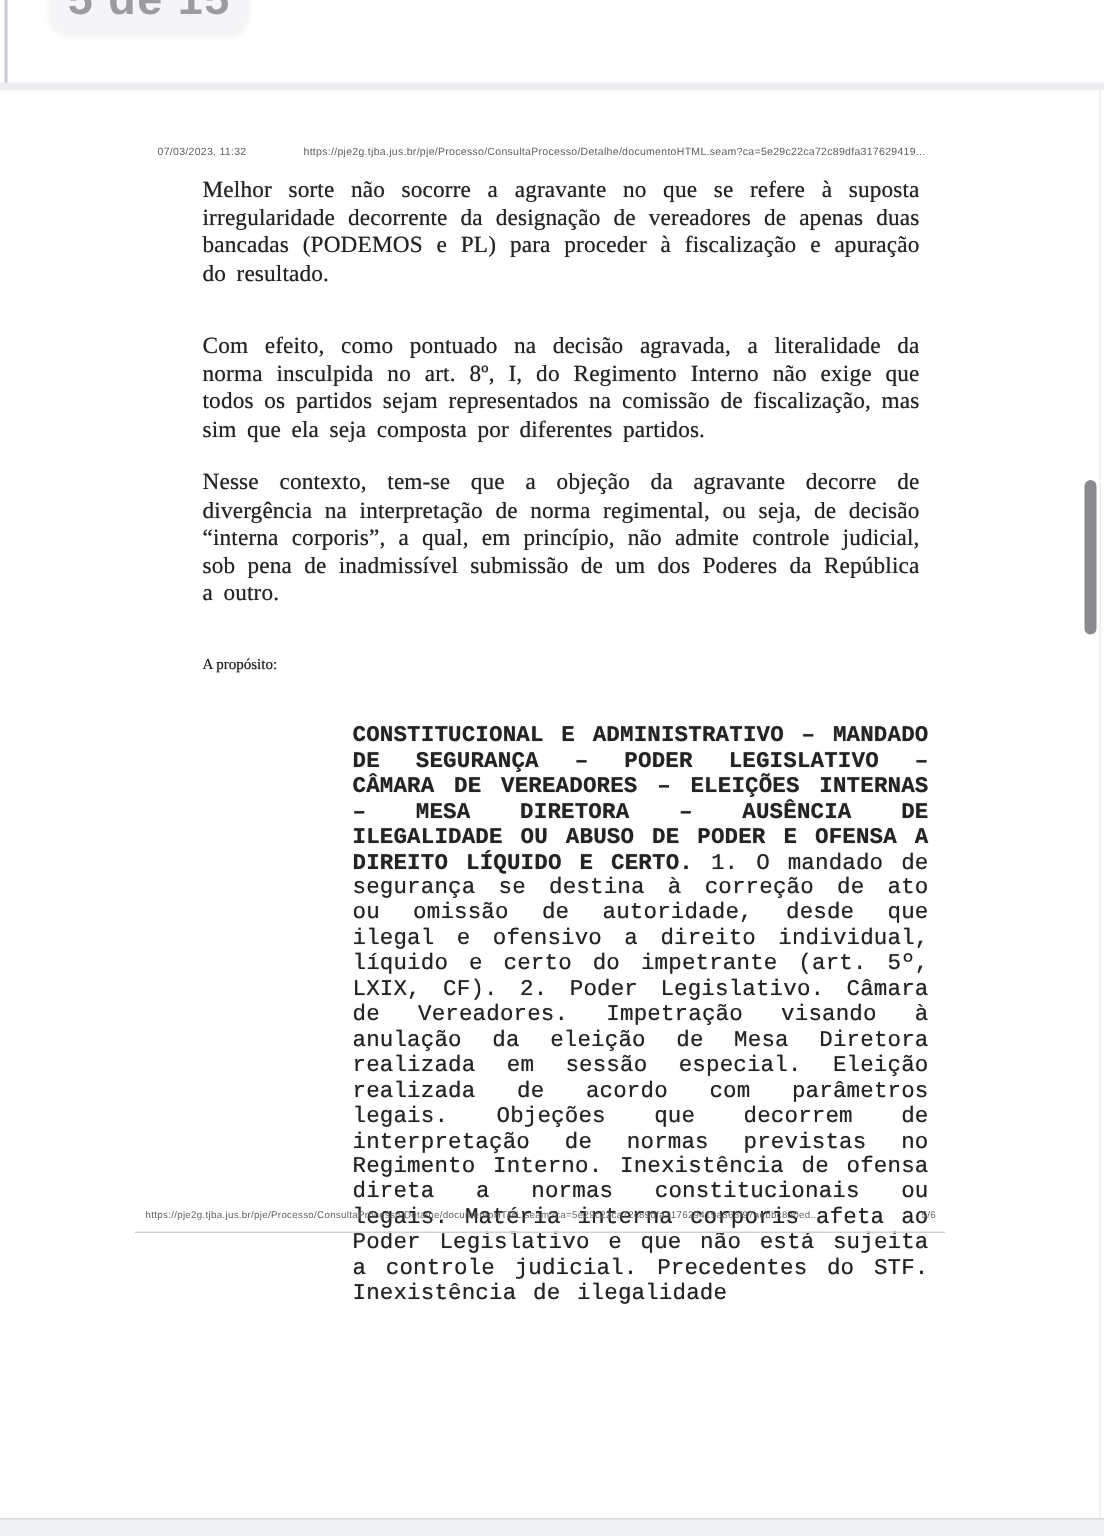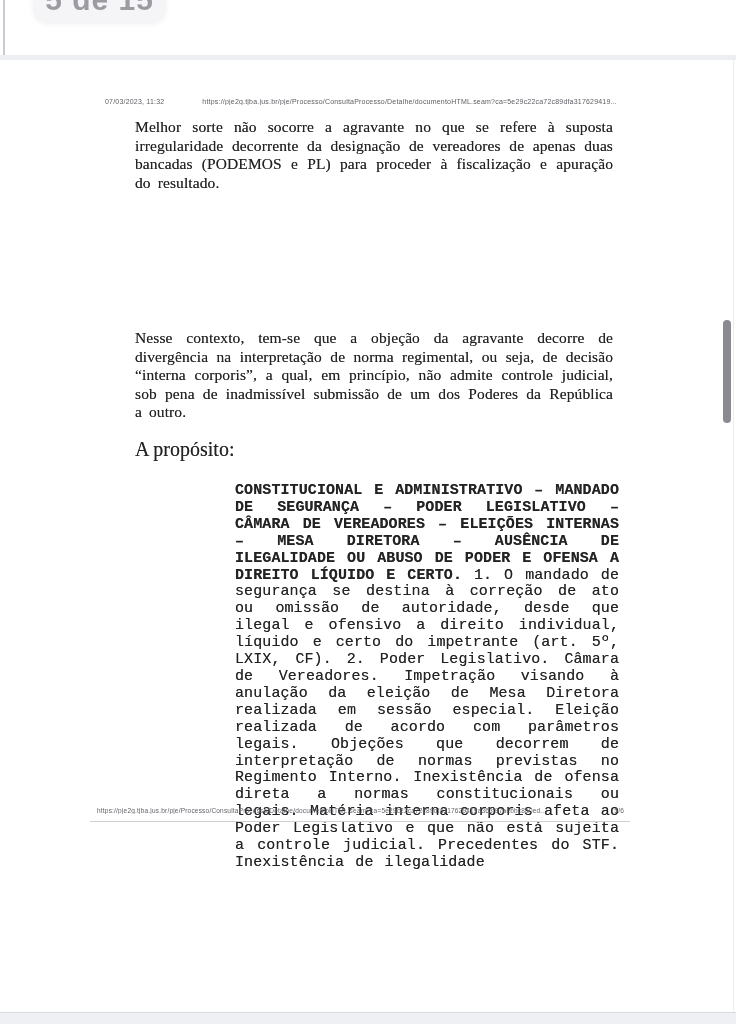--- a/index.html
+++ b/index.html
@@ -40,25 +40,25 @@
   .scan-header .scan-datetime { flex: 0 0 auto; }
   .scan-header .scan-url { flex: 1 1 auto; margin-left: 38px; overflow: hidden; text-overflow: clip; }
   .body-par {
     position: absolute; left: 135px; width: 478px;
     font-family: "Liberation Serif", "DejaVu Serif", serif;
     font-size: 15.5px; line-height: 18.6px; text-align: justify;
     word-spacing: 3px; letter-spacing: 0.1px;
   }
   .p1 { top: 58px; }
   .p2 { top: 162px; }
-  .p3 { top: 269px; }
+  .p3 { top: 253px; }
   .apropos {
     position: absolute; left: 135px; top: 378px;
     font-family: "Liberation Serif", "DejaVu Serif", serif;
-    font-size: 20px;
+    font-size: 10px;
   }
   .quote {
     position: absolute; left: 235px; top: 423px; width: 384px;
     font-family: Liberation Mono, monospace;
     font-size: 15px; line-height: 16.9px; text-align: justify;
     word-spacing: 2px; letter-spacing: 0.1px;
   }
   .quote b { font-weight: bold; }
   .scan-footer {
     position: absolute; left: 97px; top: 747px; right: 112px;
@@ -97,20 +97,21 @@
   <div class="top-divider"></div>
 
   <div class="scan-page">
 
     <div class="scan-header">
       <span class="scan-datetime">07/03/2023, 11:32</span>
       <span class="scan-url">https://pje2g.tjba.jus.br/pje/Processo/ConsultaProcesso/Detalhe/documentoHTML.seam?ca=5e29c22ca72c89dfa317629419...</span>
     </div>
 
     <p class="body-par p1 txt">Melhor sorte não socorre a agravante no que se refere à suposta irregularidade decorrente da designação de vereadores de apenas duas bancadas (PODEMOS e PL) para proceder à fiscalização e apuração do resultado.</p>
+    <p class="body-par p2 txt">Com efeito, como pontuado na decisão agravada, a literalidade da norma insculpida no art. 8º, I, do Regimento Interno não exige que todos os partidos sejam representados na comissão de fiscalização, mas sim que ela seja composta por diferentes partidos.</p>
     <p class="body-par p3 txt">Nesse contexto, tem-se que a objeção da agravante decorre de divergência na interpretação de norma regimental, ou seja, de decisão “interna corporis”, a qual, em princípio, não admite controle judicial, sob pena de inadmissível submissão de um dos Poderes da República a outro.</p>
     <p class="apropos txt">A propósito:</p>
 
     <p class="quote txt"><b>CONSTITUCIONAL E ADMINISTRATIVO – MANDADO DE SEGURANÇA – PODER LEGISLATIVO – CÂMARA DE VEREADORES – ELEIÇÕES INTERNAS – MESA DIRETORA – AUSÊNCIA DE ILEGALIDADE OU ABUSO DE PODER E OFENSA A DIREITO LÍQUIDO E CERTO.</b><span> 1. O mandado de segurança se destina à correção de ato ou omissão de autoridade, desde que ilegal e ofensivo a direito individual, líquido e certo do impetrante (art. 5º, LXIX, CF). 2. Poder Legislativo. Câmara de Vereadores. Impetração visando à anulação da eleição de Mesa Diretora realizada em sessão especial. Eleição realizada de acordo com parâmetros legais. Objeções que decorrem de interpretação de normas previstas no Regimento Interno. Inexistência de ofensa direta a normas constitucionais ou legais. Matéria interna corporis afeta ao Poder Legislativo e que não está sujeita a controle judicial. Precedentes do STF. Inexistência de ilegalidade</span></p>
 
     <div class="scan-footer">
       <span class="footer-url">https://pje2g.tjba.jus.br/pje/Processo/ConsultaProcesso/Detalhe/documentoHTML.seam?ca=5e29c22ca72c89dfa317629419a363f97aebbc8a0ed...</span>
       <span class="footer-page">5/6</span>
     </div>
     <div class="footer-rule"></div>

